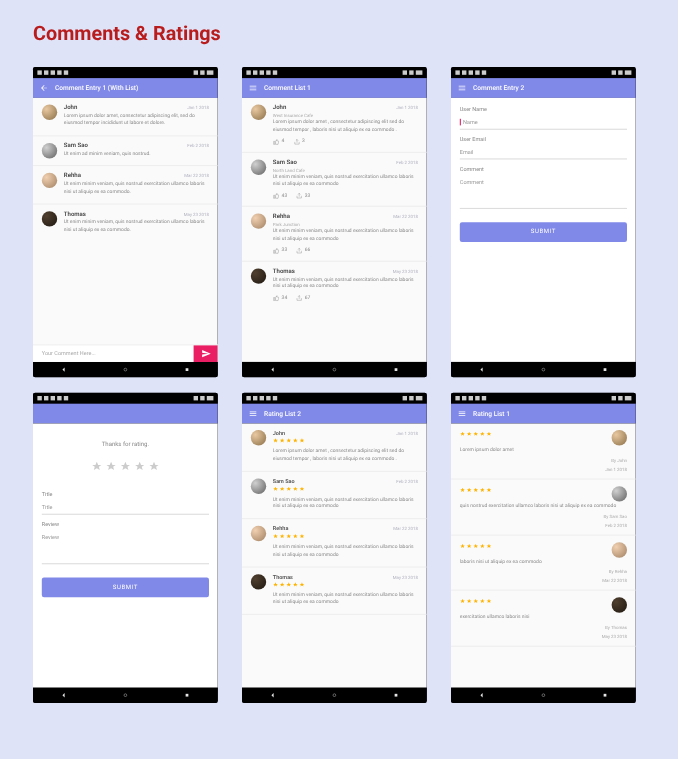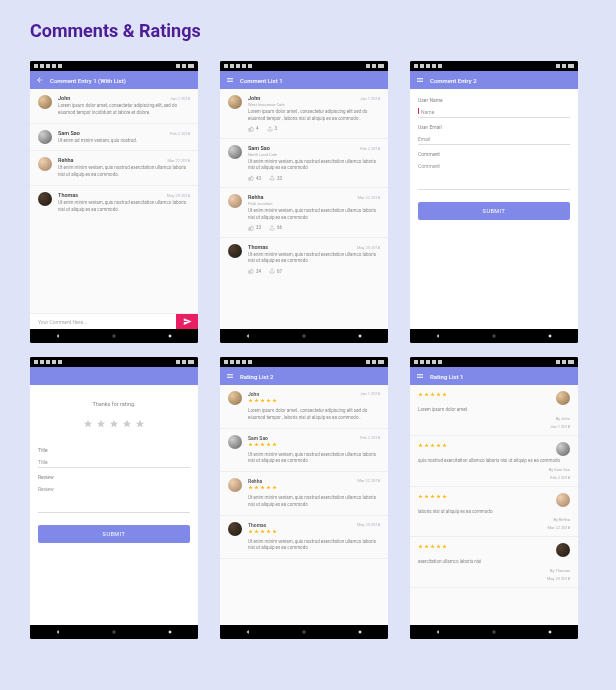--- a/index.html
+++ b/index.html
@@ -1,17 +1,17 @@
 <!DOCTYPE html>
 <html><head>
 <meta charset="utf-8">
 <style>
 *{margin:0;padding:0;box-sizing:border-box;font-family:-apple-system,BlinkMacSystemFont,'Segoe UI',Roboto,sans-serif}
 body{background:#dfe3f7;padding:20px 30px;width:616px}
-.page-title{color:#4c1d95;font-size:18px;font-weight:700;margin-bottom:20px}
+.page-title{color:#b91c1c;font-size:18px;font-weight:700;margin-bottom:20px}
 .grid{display:grid;grid-template-columns:repeat(3,1fr);gap:14px}
 .phone{background:#000;border-radius:2px;width:168px;overflow:hidden}
 .status-bar{height:10px;background:#000;display:flex;align-items:center;justify-content:space-between;padding:0 4px}
 .status-left,.status-right{display:flex;gap:2px;align-items:center}
 .si{width:4px;height:4px;background:#fff;opacity:.8}
 .si.w{width:6px}
 .app-bar{background:#8089e8;height:18px;display:flex;align-items:center;padding:0 6px;gap:6px}
 .app-bar .icon{width:8px;height:8px;display:flex;align-items:center;justify-content:center}
 .app-bar-title{color:#fff;font-size:6px;font-weight:500;flex:1}
 .screen-body{background:#fafafa;height:240px;overflow:hidden;position:relative}

